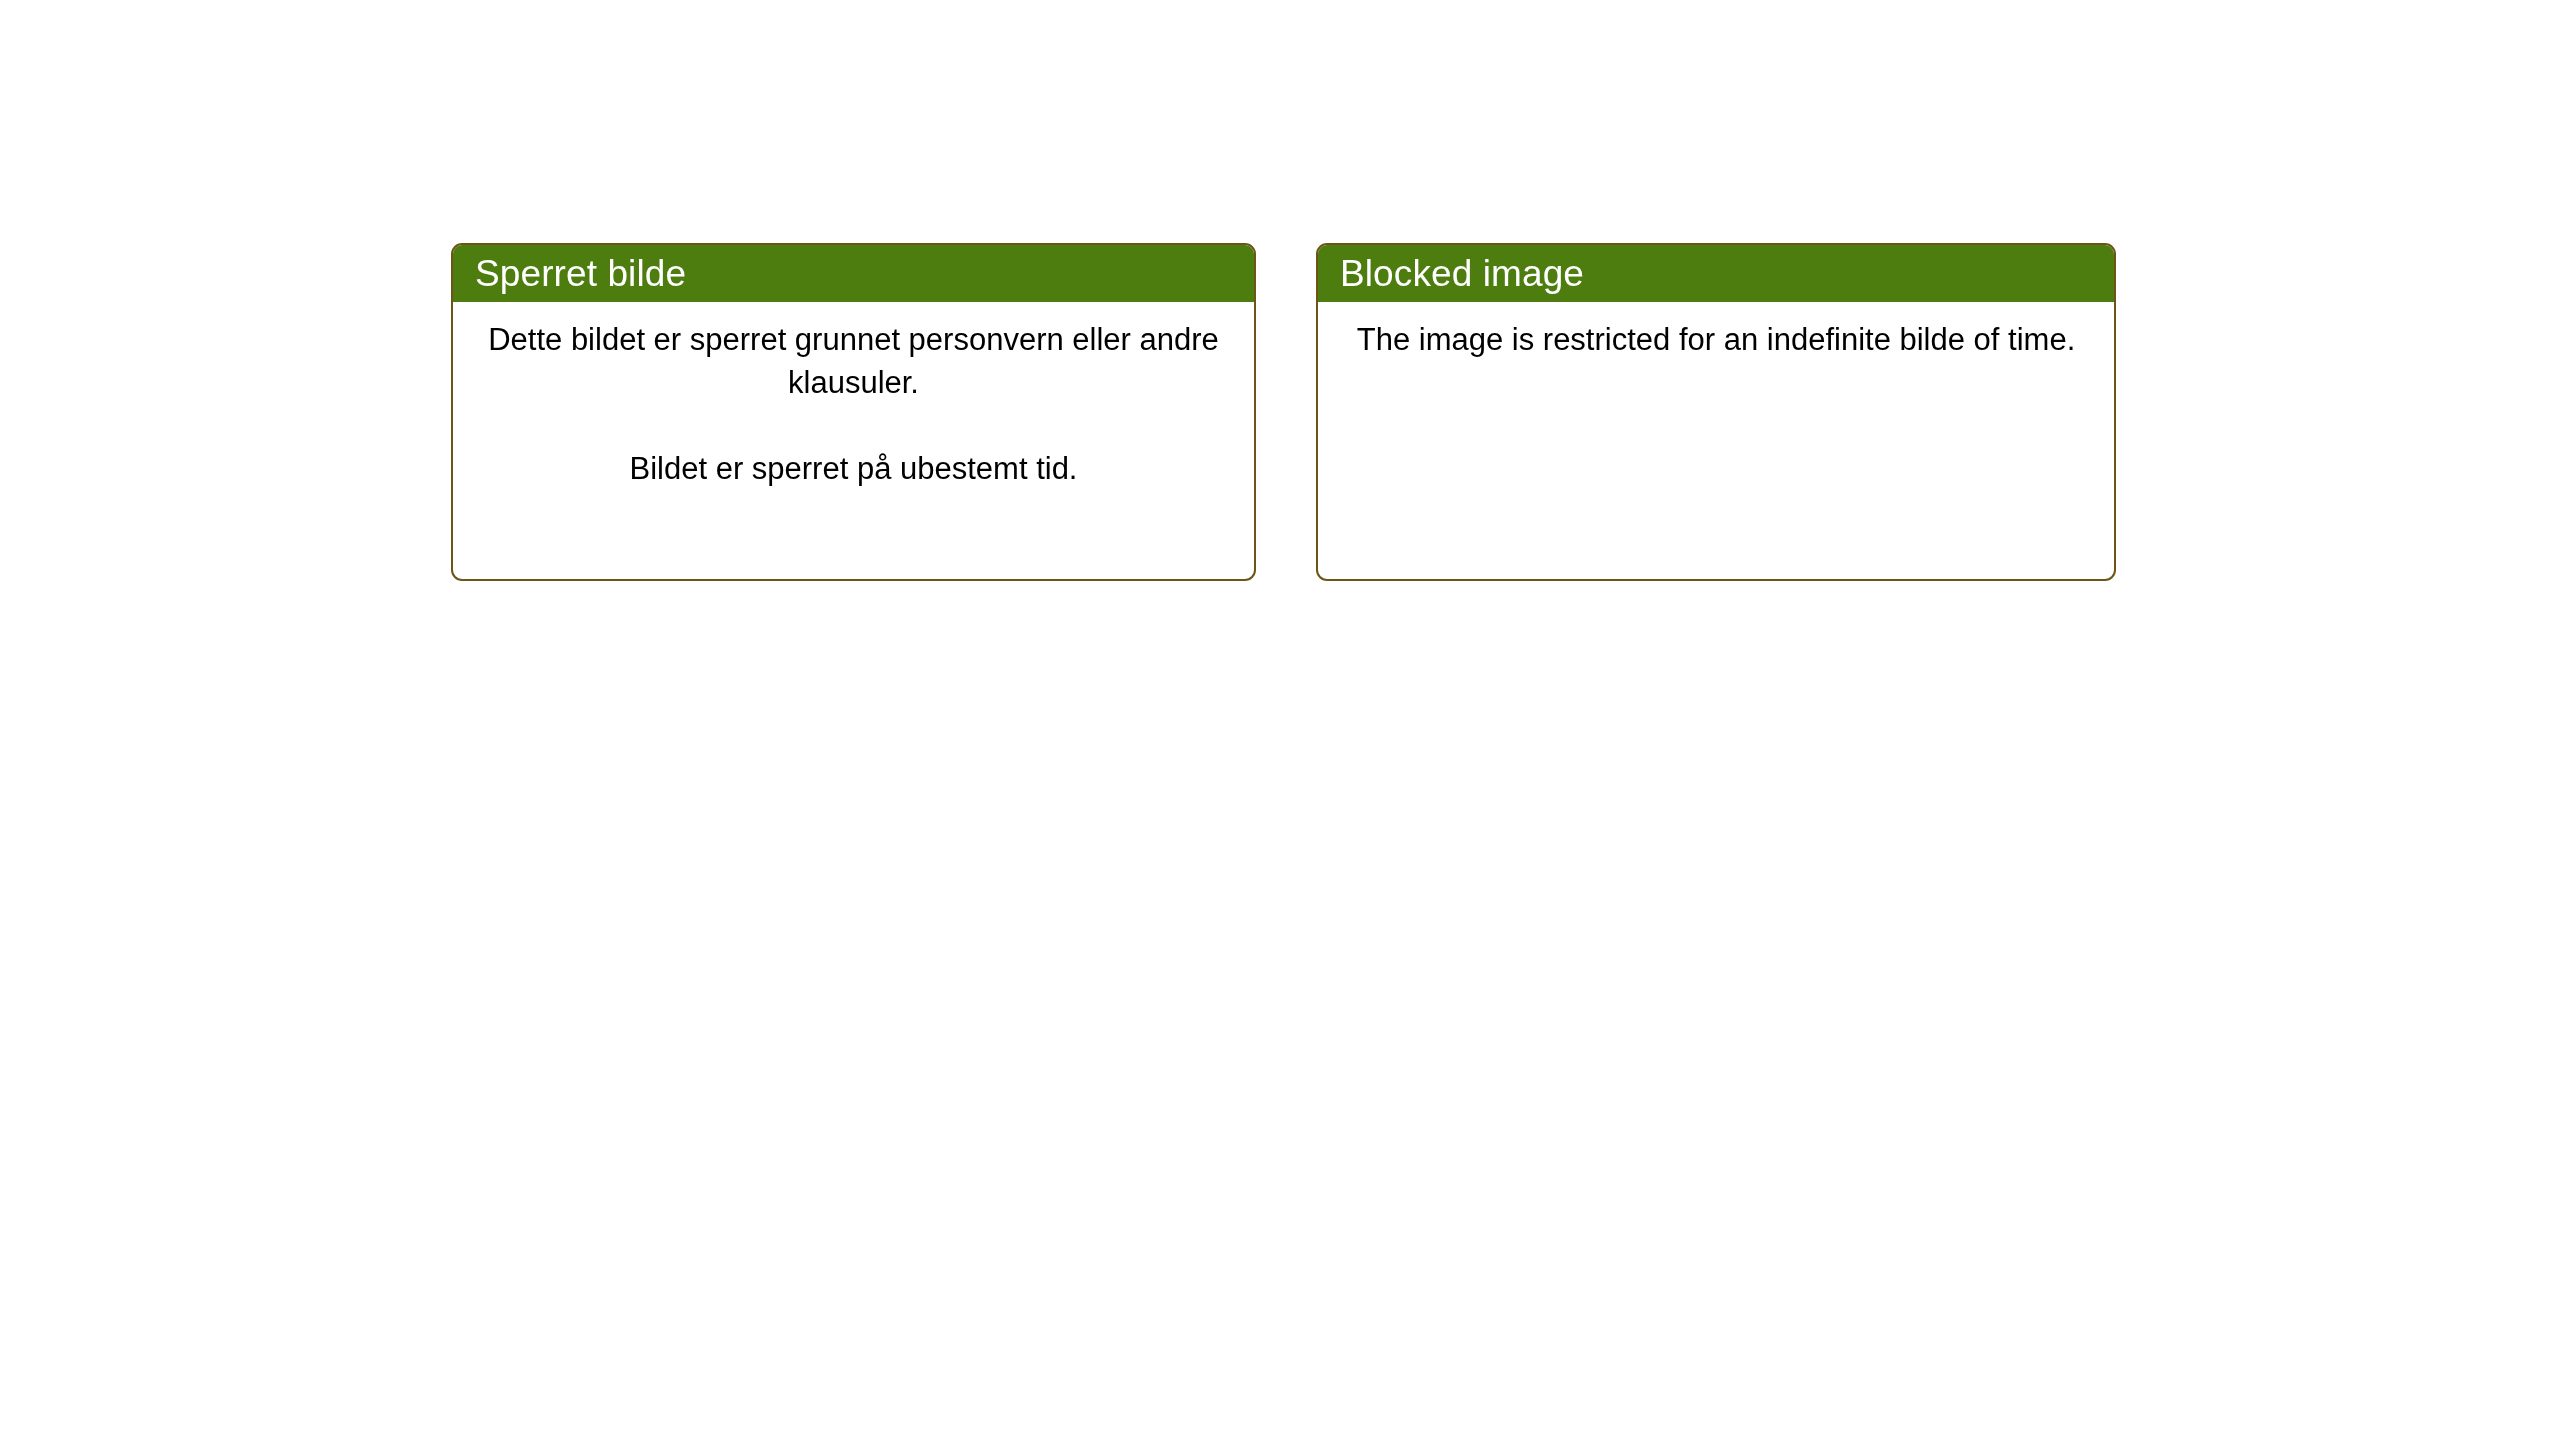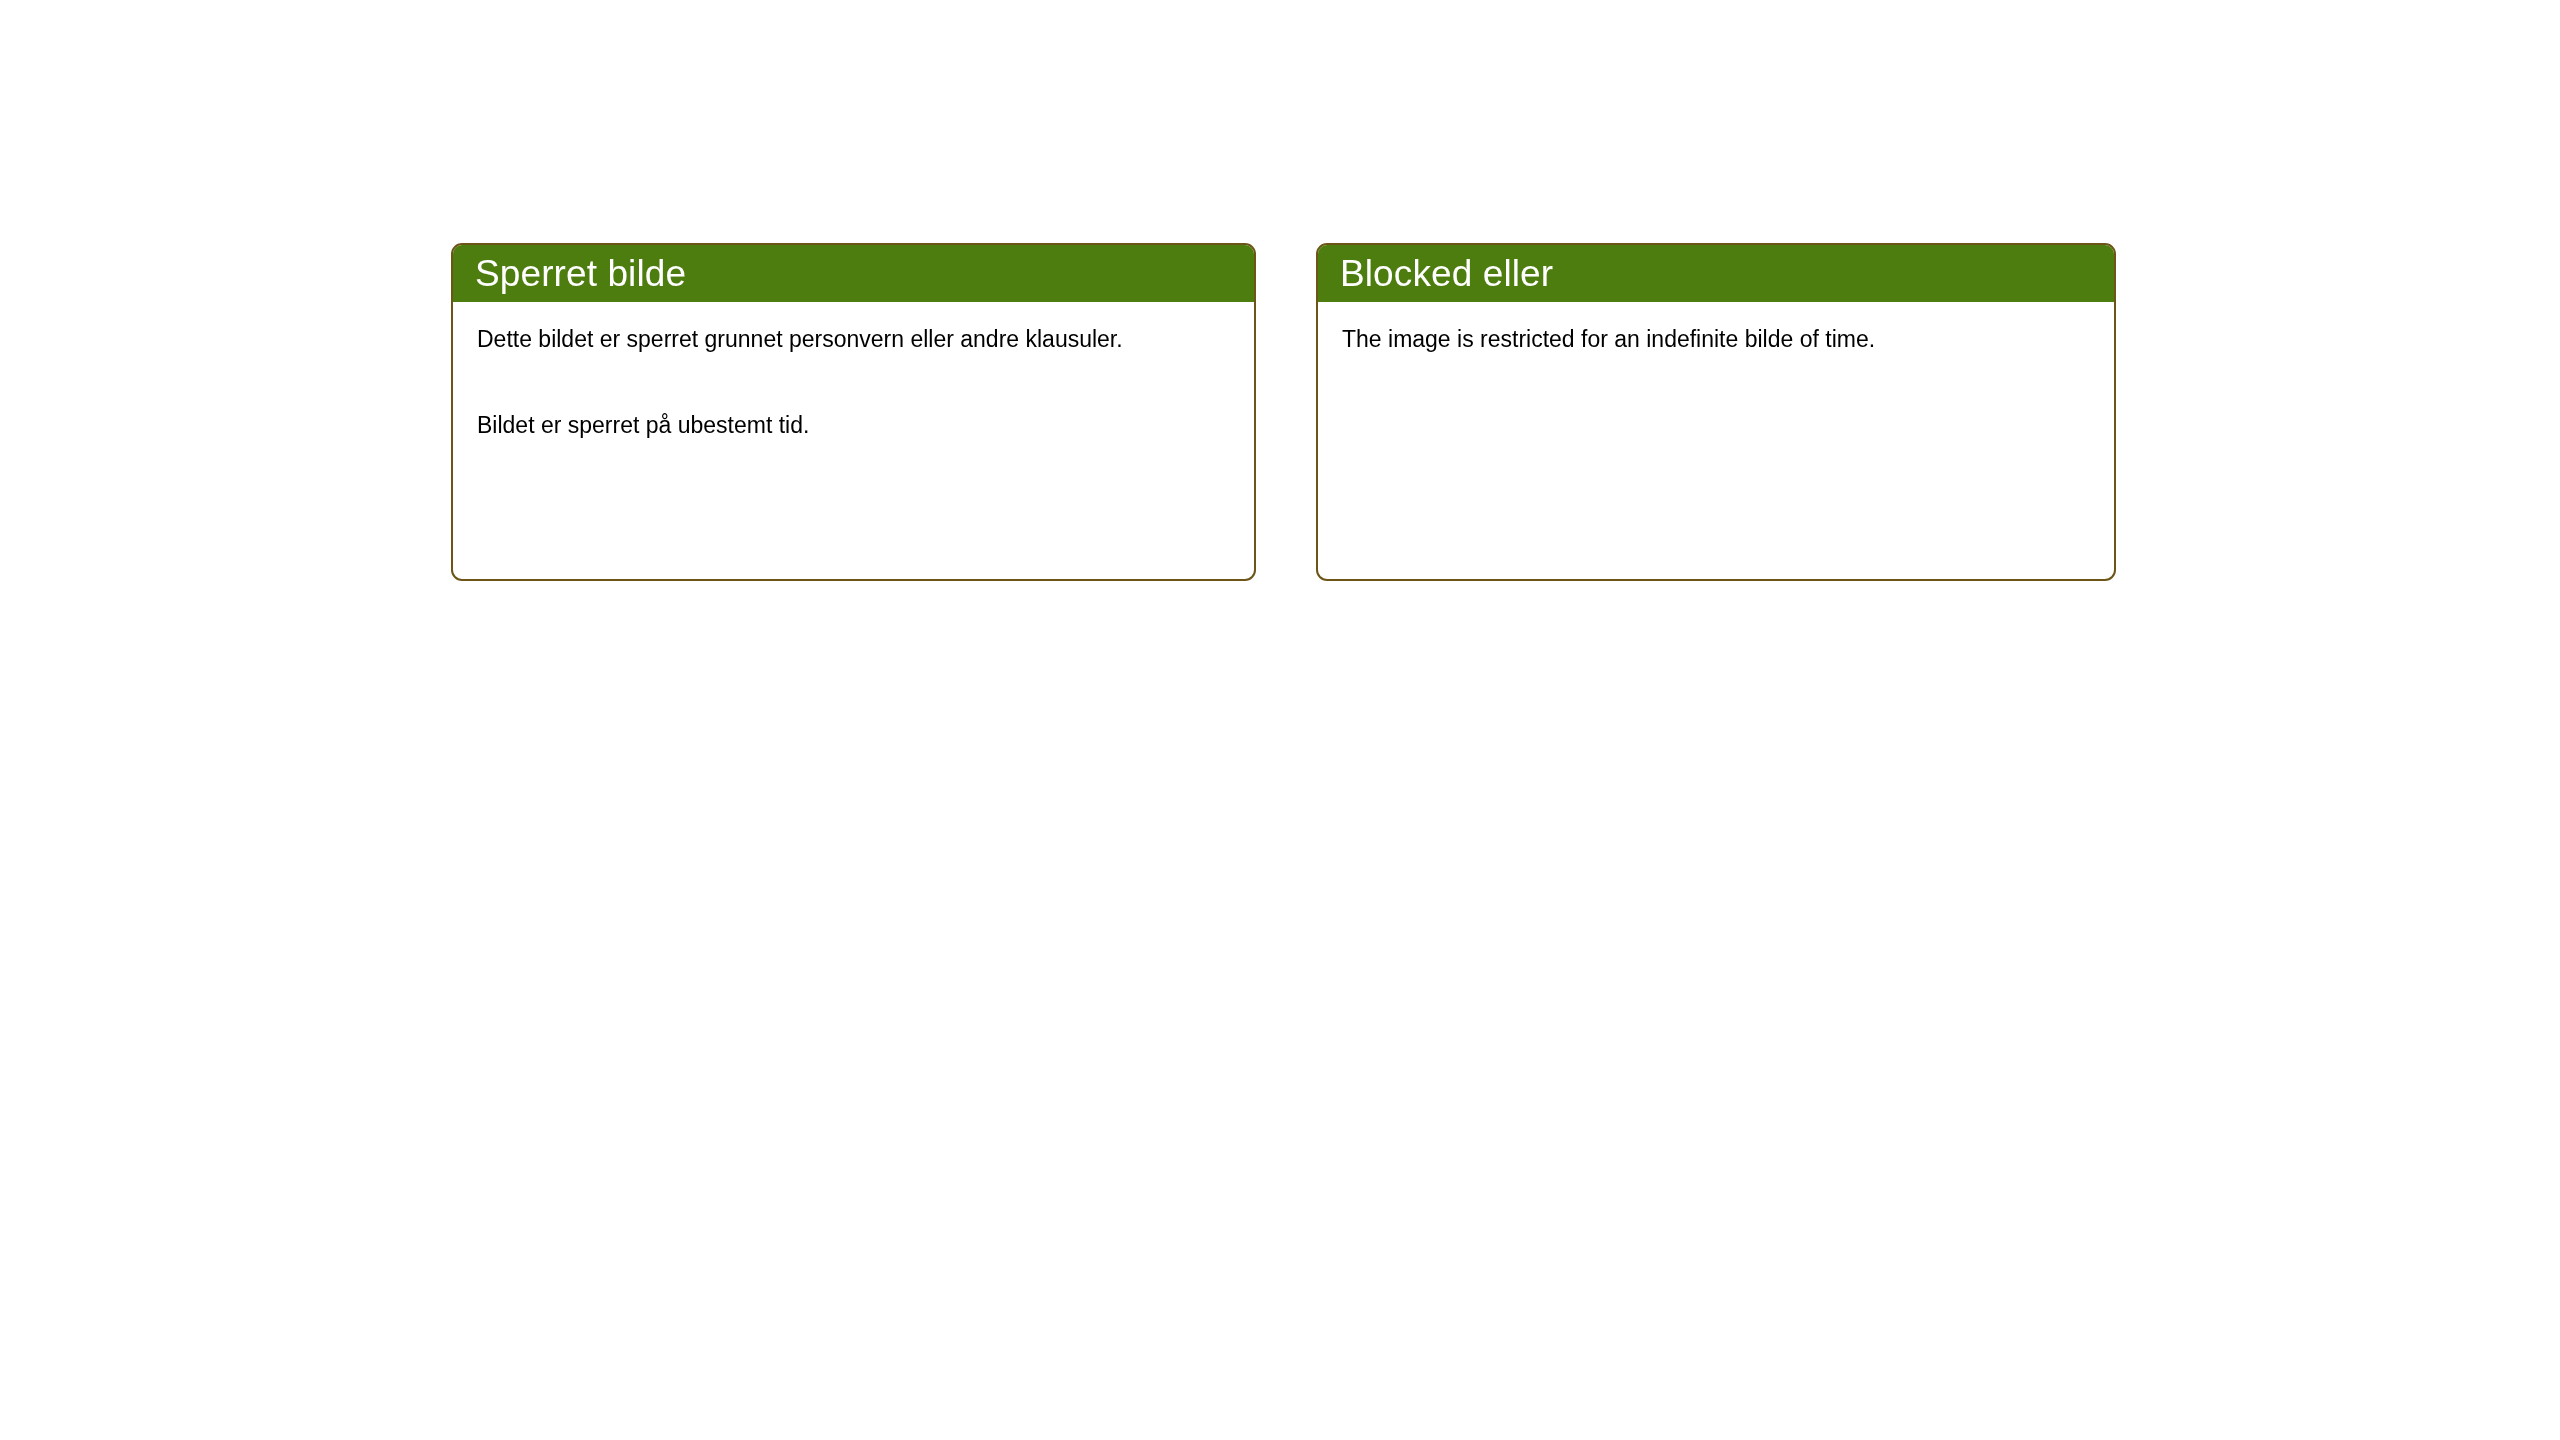--- a/index.html
+++ b/index.html
@@ -60,24 +60,25 @@
     white-space: nowrap;
   }
 
   .panel-body {
     padding: 16px 24px 0 24px;
     box-sizing: border-box;
   }
 
   .panel-paragraph {
     color: #000000;
-    font-size: 23px;
+    font-size: 31px;
     line-height: 43px;
     margin: 0;
     font-weight: normal;
+    text-align: center;
   }
 
   .panel-paragraph + .panel-paragraph {
     margin-top: 43px;
   }
 </style>
 </head>
 <body>
 
 <div class="stage">
@@ -87,20 +88,20 @@
       <h1 class="panel-title">Sperret bilde</h1>
     </div>
     <div class="panel-body">
       <p class="panel-paragraph">Dette bildet er sperret grunnet personvern eller andre klausuler.</p>
       <p class="panel-paragraph">Bildet er sperret på ubestemt tid.</p>
     </div>
   </section>
 
   <section class="notice-panel panel-en">
     <div class="panel-header">
-      <h1 class="panel-title">Blocked eller</h1>
+      <h1 class="panel-title">Blocked image</h1>
     </div>
     <div class="panel-body">
       <p class="panel-paragraph">The image is restricted for an indefinite bilde of time.</p>
     </div>
   </section>
 
 </div>
 
 </body></html>

